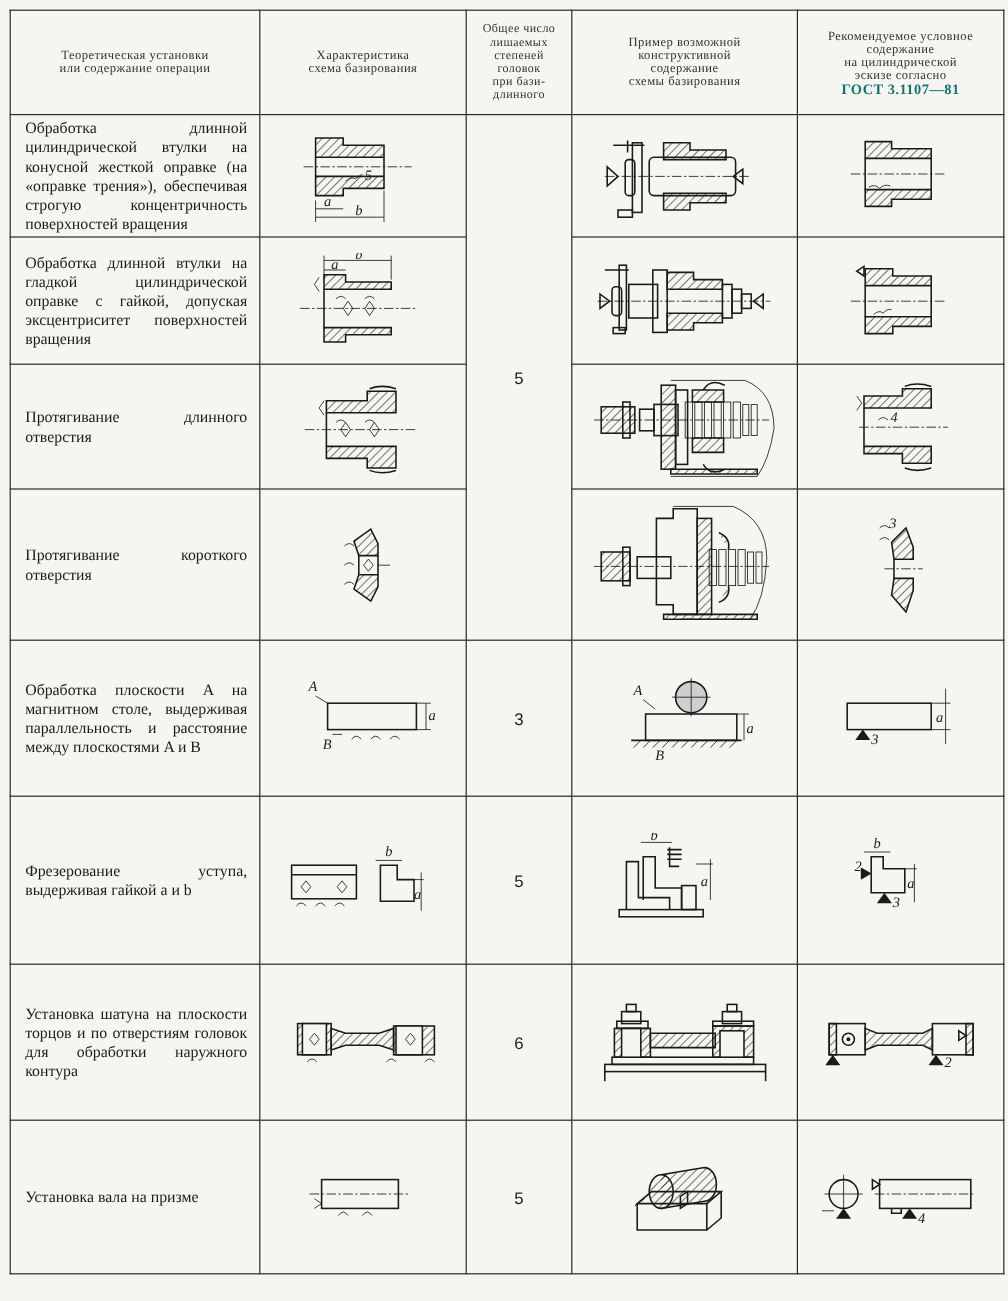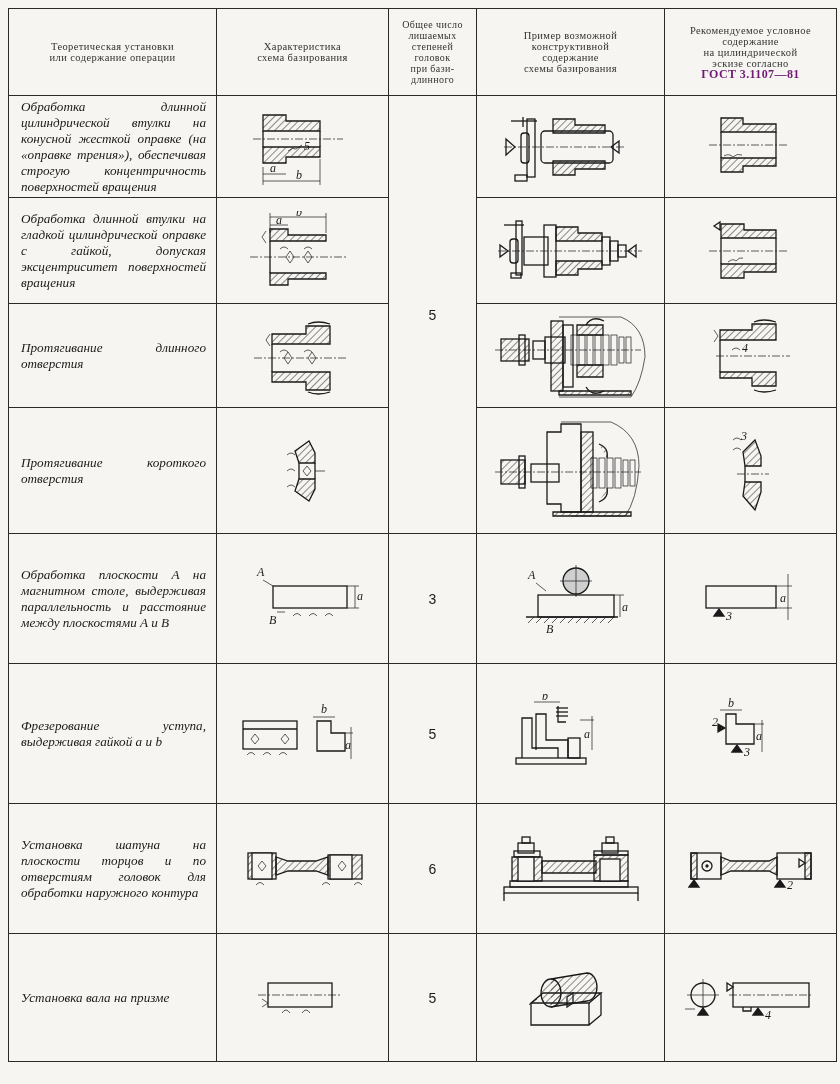--- a/index.html
+++ b/index.html
@@ -2,25 +2,25 @@
 <html><head>
 <meta charset="utf-8">
 <style>
   html, body { margin: 0; padding: 0; background: #f6f5f1; }
   body { width: 840px; height: 1084px; position: relative; overflow: hidden;
          font-family: "Liberation Serif", "DejaVu Serif", serif; color: #1a1a1a; }
   .tbl { position: absolute; left: 8px; top: 8px; width: 828px; border-collapse: collapse; table-layout: fixed; }
   .tbl td, .tbl th { border: 1.5px solid #2a2a2a; padding: 0; vertical-align: middle; }
   .tbl th { font-weight: normal; font-size: 10.5px; line-height: 11px; text-align: center; color: #333;
             letter-spacing: 0.4px; height: 86px; }
-  .desc { font-size: 13.2px; line-height: 16px; text-align: justify; padding: 0 10px 0 12px !important; font-style: italic; }
+  .desc { font-size: 13.2px; line-height: 16px; text-align: justify; padding: 0 10px 0 12px !important; }
   .num { text-align: center; font-size: 14px; font-family: "Liberation Sans", sans-serif; }
   .fig { text-align: center; }
   .fig svg { display: block; margin: 0 auto; }
-  .gost { font-weight: bold; font-size: 12px; color: #701a75; }
+  .gost { font-weight: bold; font-size: 12px; color: #0f766e; }
   svg { stroke: #1a1a1a; fill: none; stroke-width: 1.3; }
   svg .thin { stroke-width: 0.7; }
   svg .ax { stroke-width: 0.7; stroke-dasharray: 8 2 2 2; }
   svg text { stroke: none; fill: #1a1a1a; font-family: "Liberation Serif", serif; font-style: italic; font-size: 12px; }
 </style>
 </head>
 <body>
 
 <table class="tbl">
   <colgroup>

